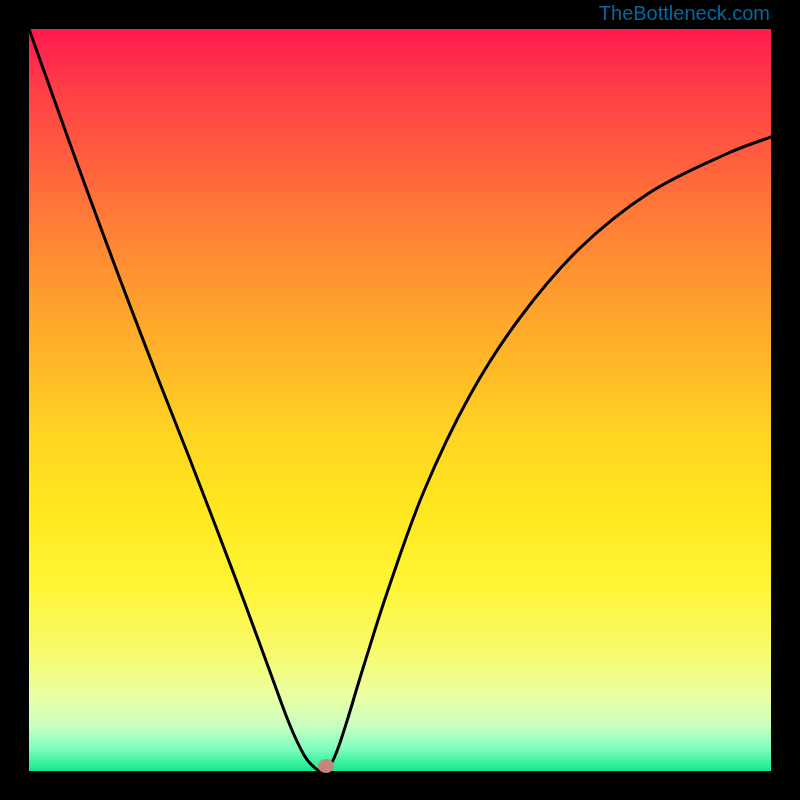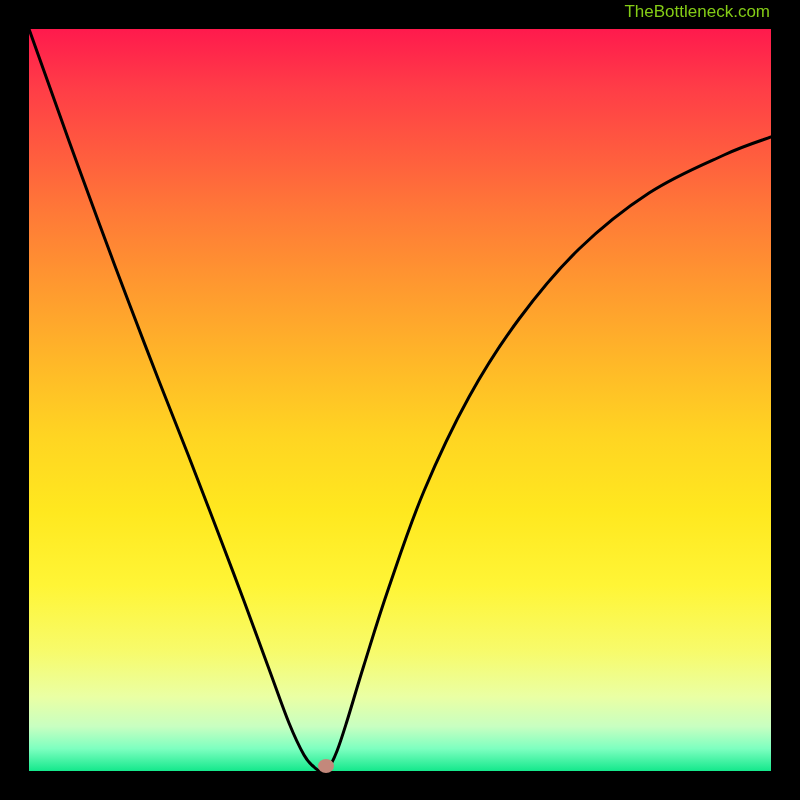--- a/index.html
+++ b/index.html
@@ -34,22 +34,22 @@
       #c8ffc1 94%,
       #7dffc0 97%,
       #14e88c 100%
     );
     position: relative;
   }
   .watermark {
     position: absolute;
     top: 2px;
     right: 30px;
-    color: #84cc16;
-    font-size: 17px;
+    color: #0369a1;
+    font-size: 20px;
     font-family: Arial, sans-serif;
   }
   svg.curve {
     position: absolute;
     left: 0; top: 0;
     width: 742px;
     height: 742px;
   }
   .marker {
     position: absolute;

